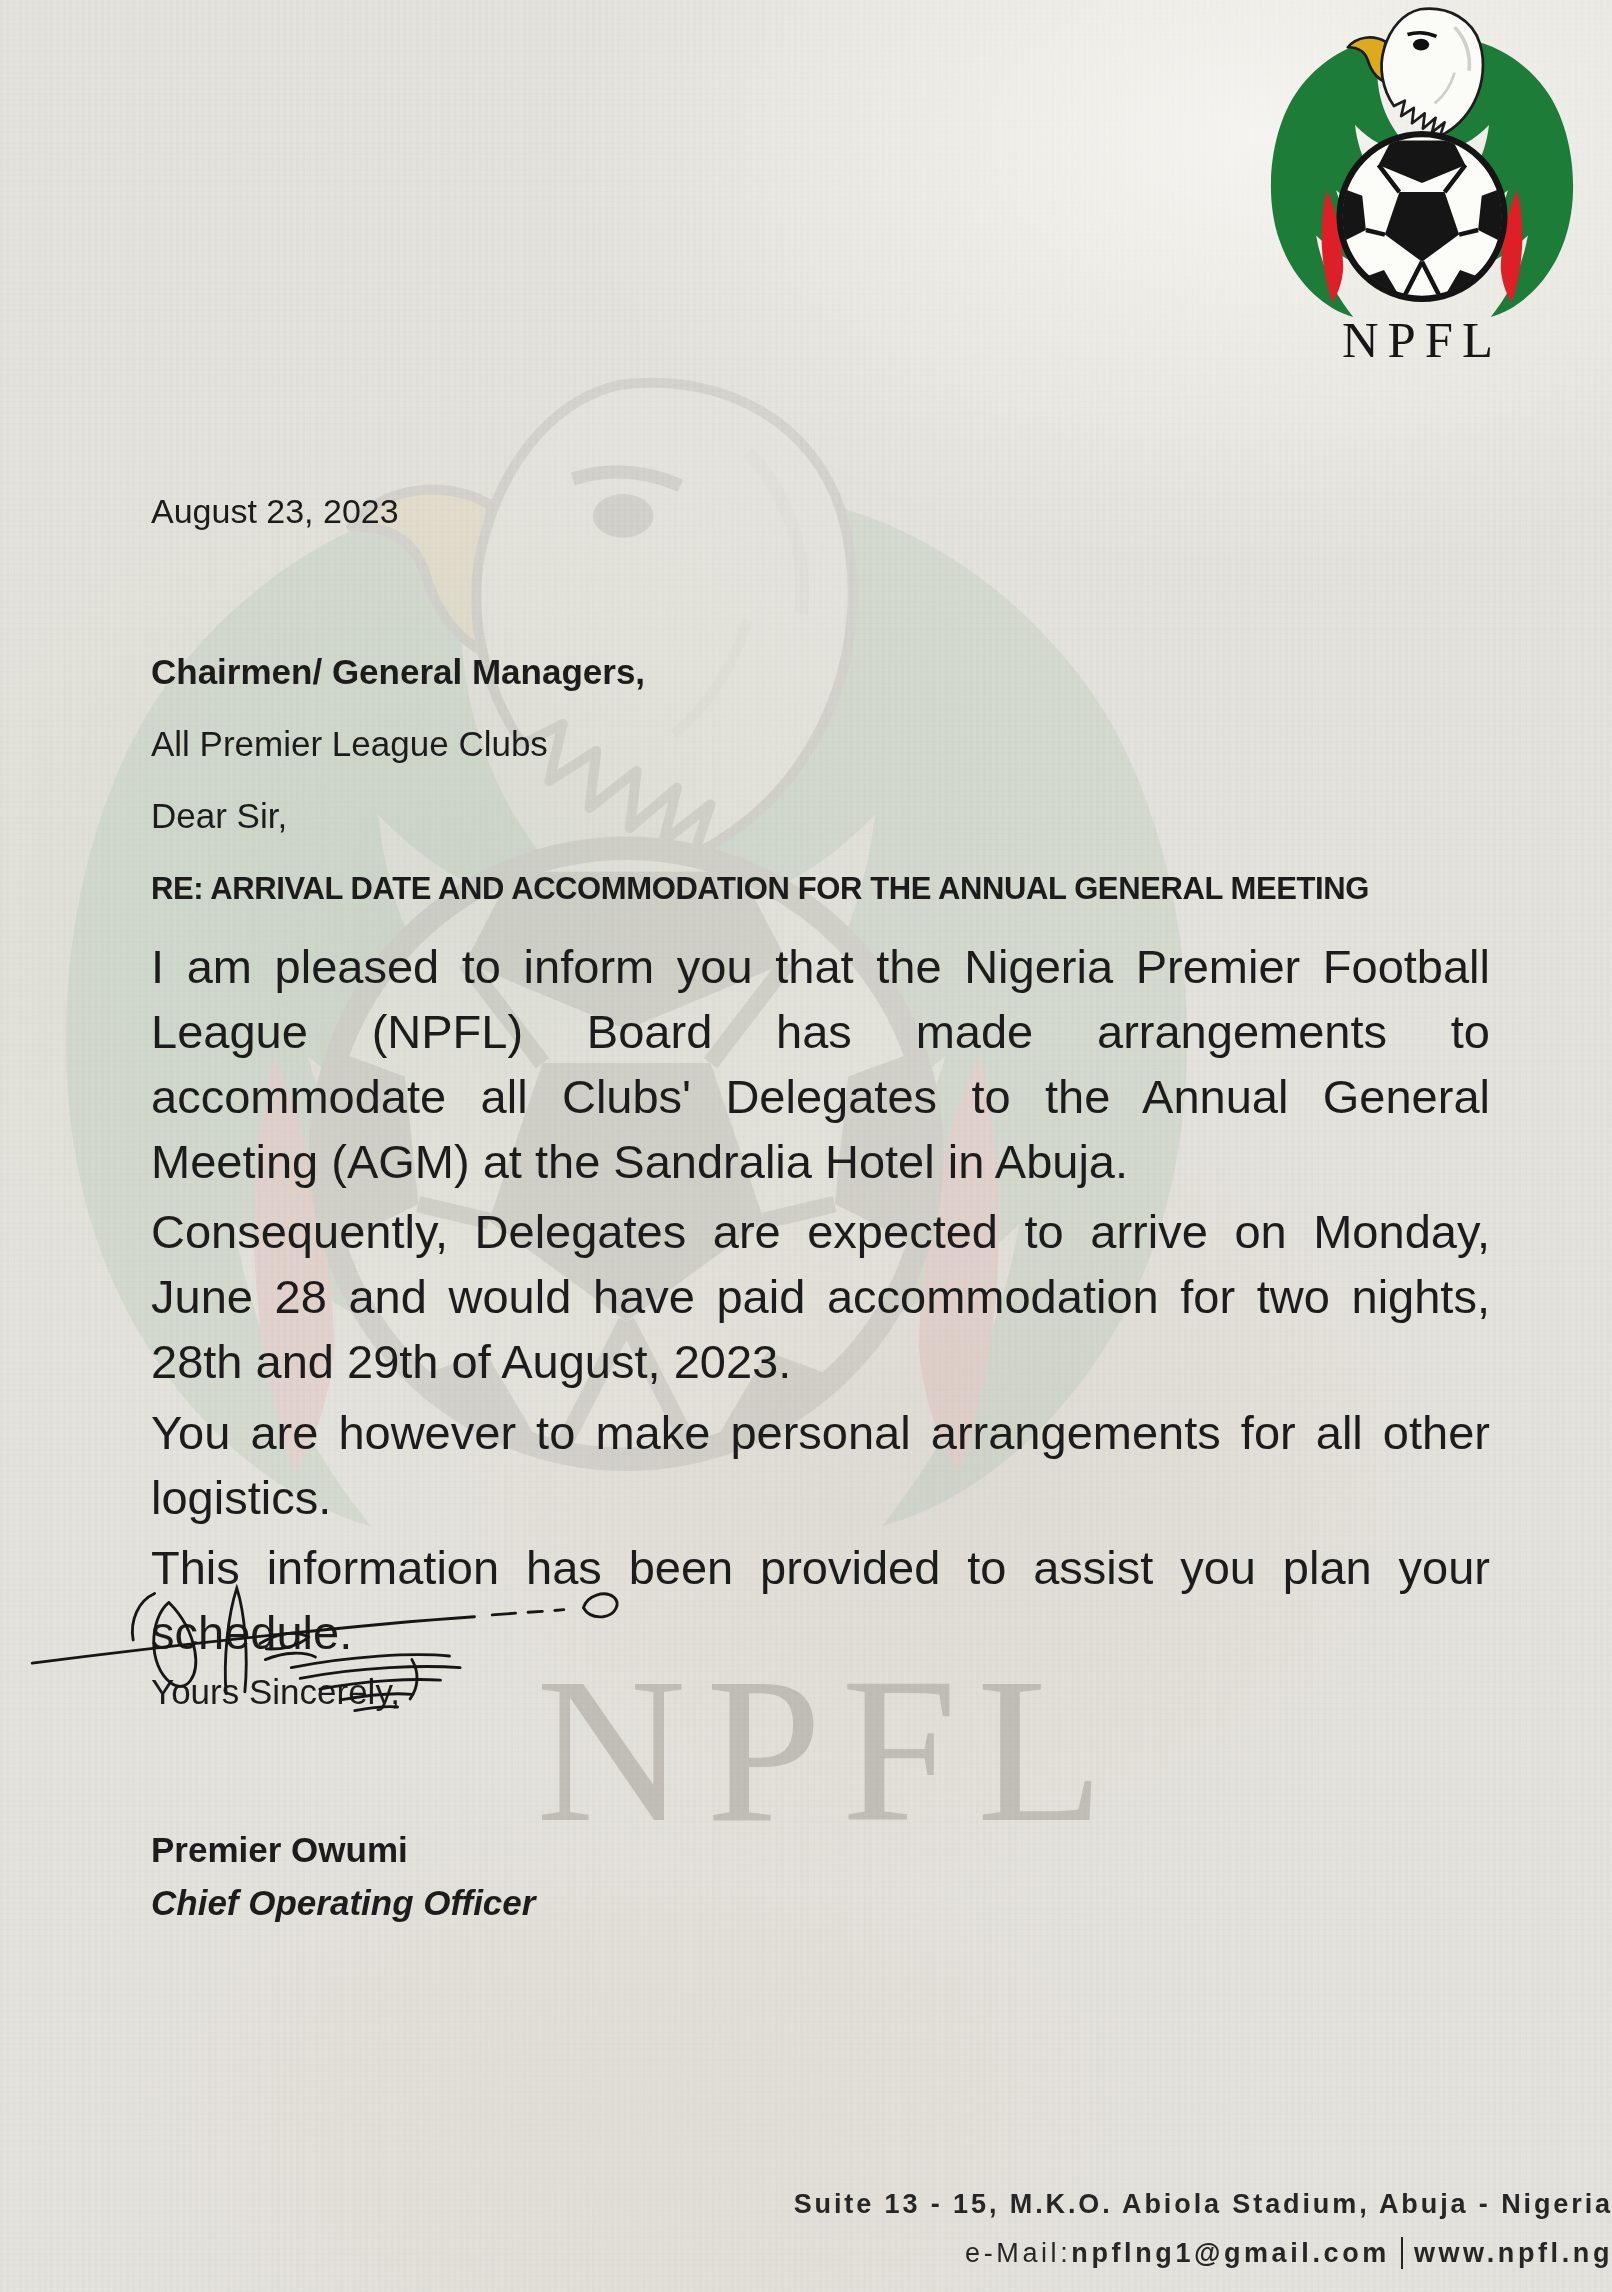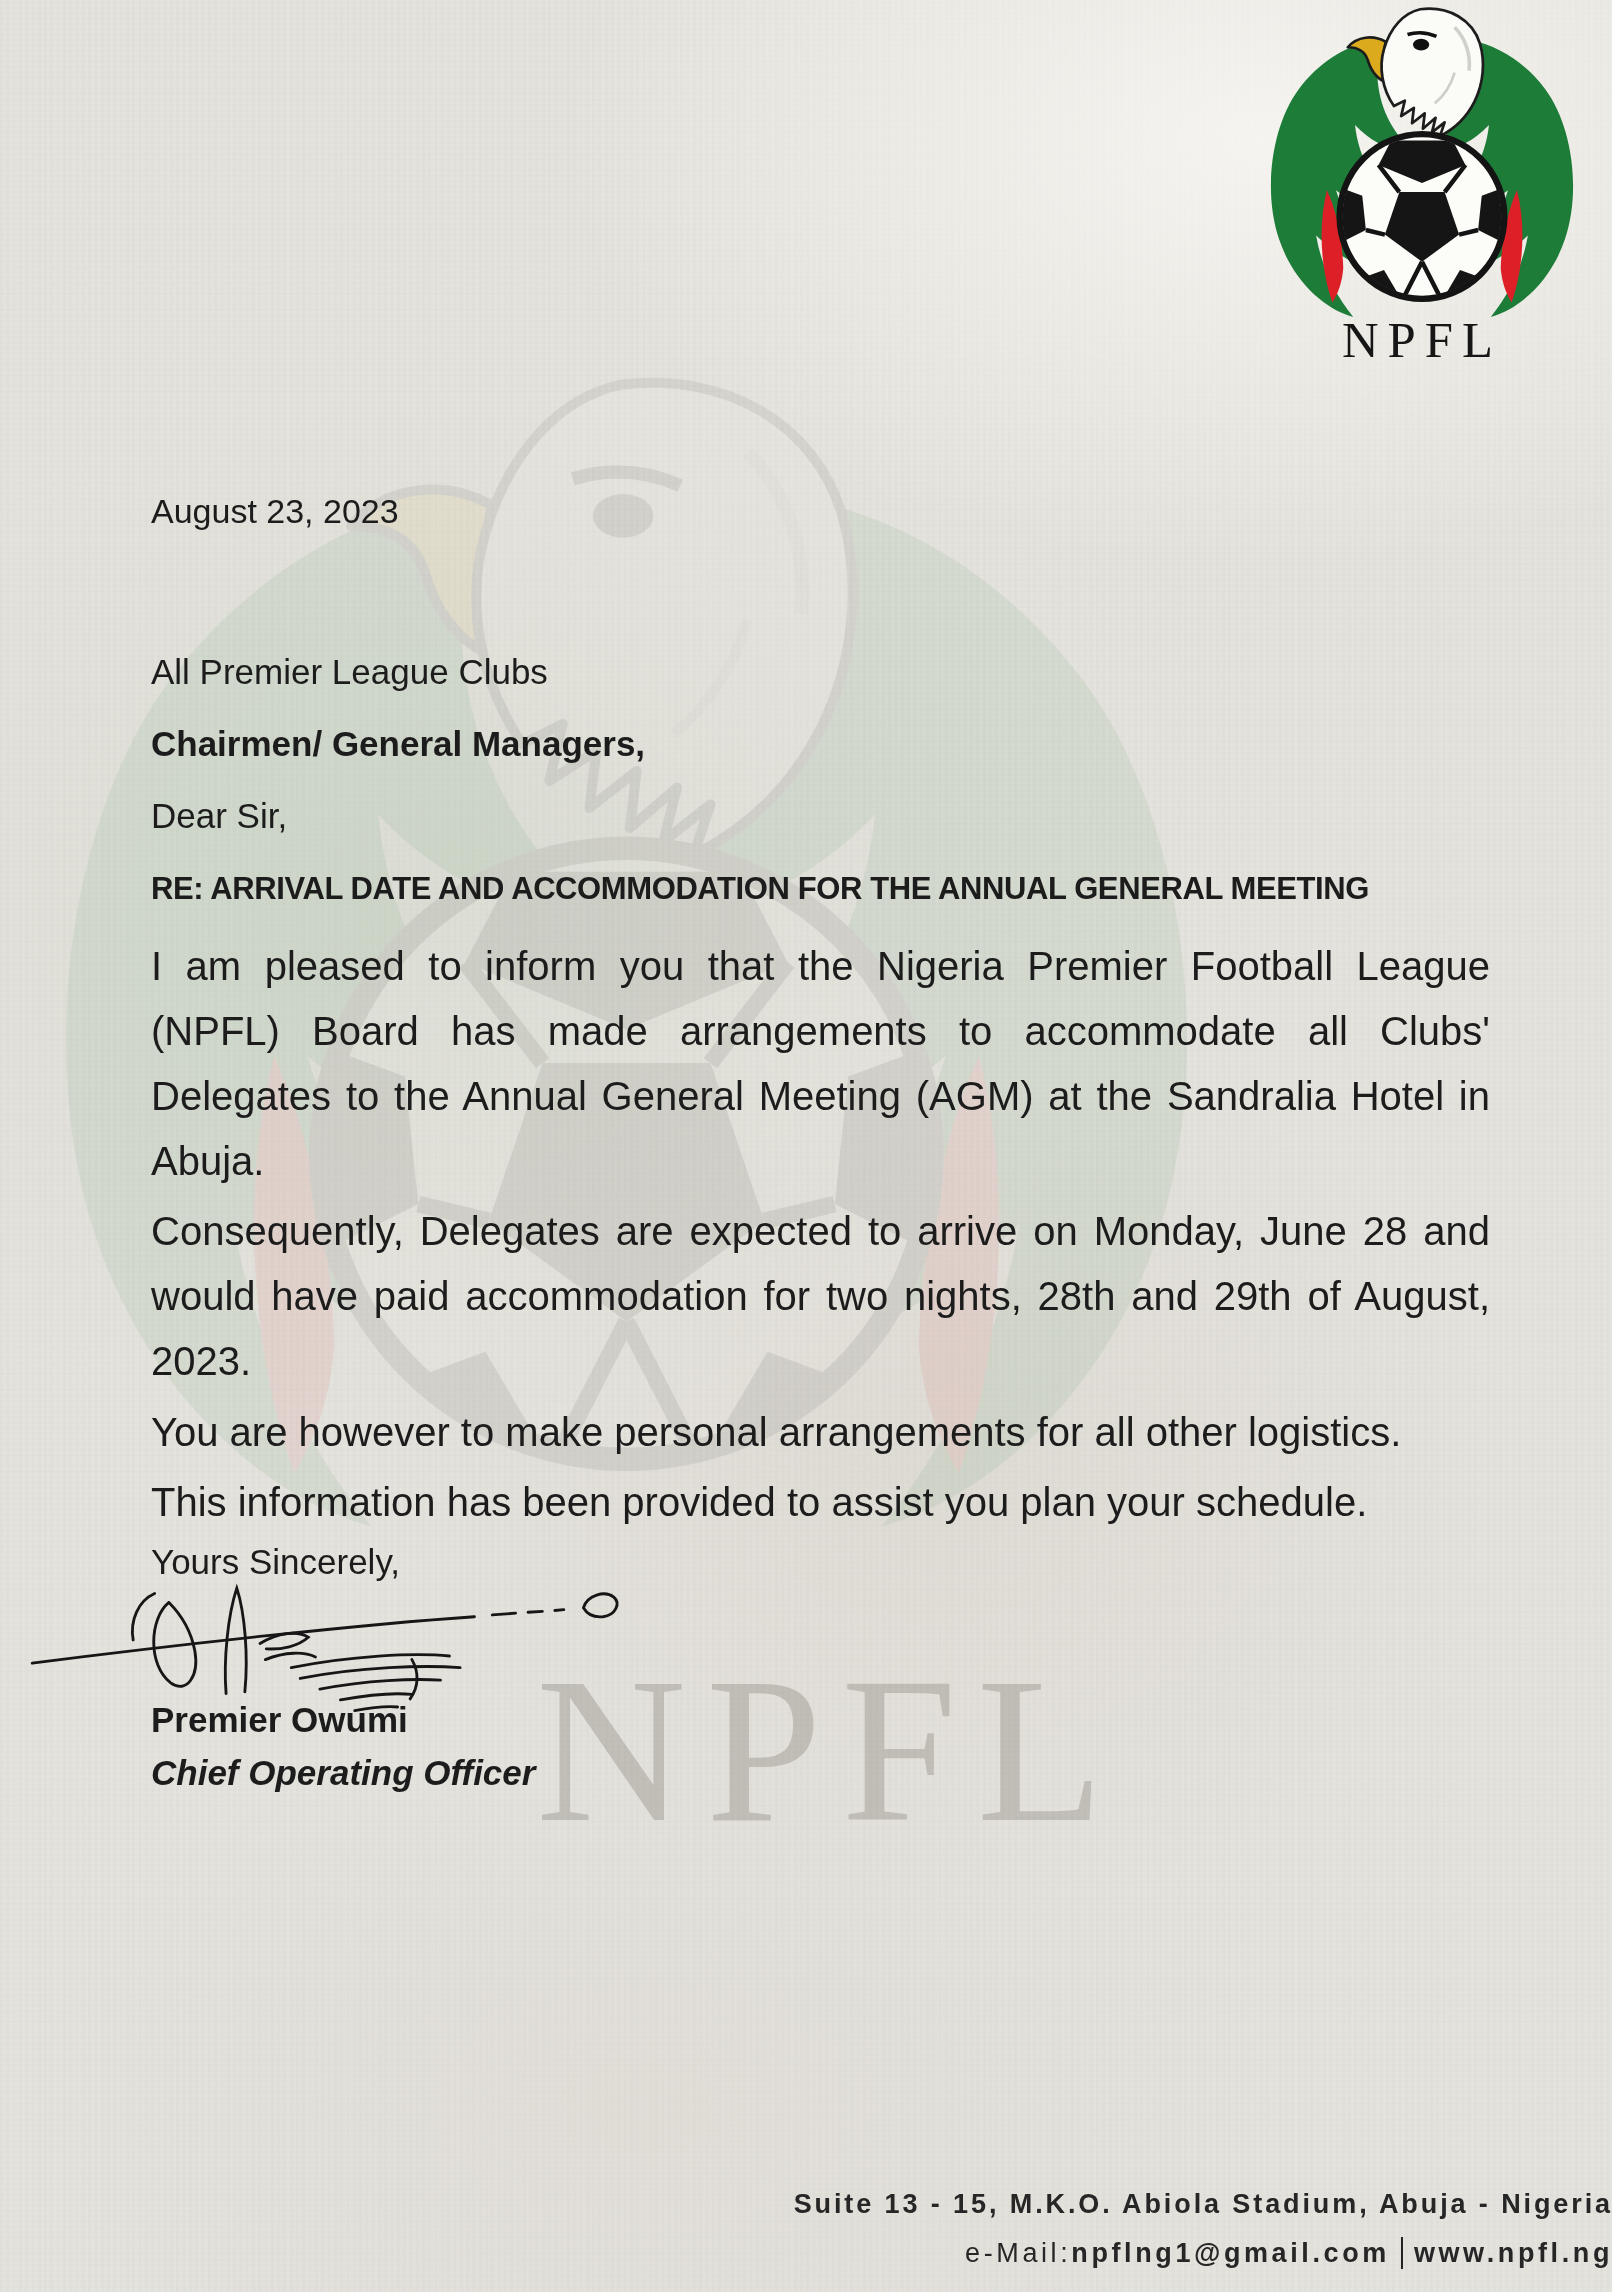--- a/index.html
+++ b/index.html
@@ -29,21 +29,21 @@
     position:absolute;left:536px;top:1646px;
     font-family:"Liberation Serif",serif;font-size:208px;line-height:1;letter-spacing:19.7px;
     color:#6e6960;opacity:.28;pointer-events:none;
   }
   
   .content{position:absolute;left:139px;width:1339px;top:491px;margin-left:12px;}
   .date{font-size:34px;line-height:41px;margin:0 0 118px 0;}
   .line{font-size:35px;line-height:43px;margin:0 0 29px 0;}
   .bold{font-weight:bold;}
   .subject{font-size:31px;line-height:45px;letter-spacing:-0.4px;font-weight:bold;margin:0 0 23px 0;}
-  .para{font-size:40px;line-height:65px;text-align:justify;margin:0 0 5.4px 0;}
+  .para{font-size:47px;line-height:65px;text-align:justify;margin:0 0 5.4px 0;}
   .closing{font-size:35px;line-height:41px;margin:0;}
   .sig-name{font-size:35px;line-height:43px;font-weight:bold;margin:116px 0 0 0;}
   .sig-title{font-size:35px;line-height:43px;font-weight:bold;font-style:italic;margin:10.7px 0 0 0;}
   .signature{position:absolute;left:27px;top:1581px;width:609px;height:134px;}
   .signature path{stroke:#161616;stroke-width:3.2;fill:none;stroke-linecap:round;}
   
   .footer{position:absolute;left:0;right:0;top:2187px;text-align:right;color:#262626;}
   .footer-line1{font-size:27px;font-weight:bold;letter-spacing:2.9px;line-height:34px;}
   .footer-line2{font-size:27px;letter-spacing:3.6px;line-height:36px;margin-top:14px;}
   .footer-line2 .b{font-weight:bold;}
@@ -103,22 +103,22 @@
     <use href="#npfl-graphics" xlink:href="#npfl-graphics"></use>
   </svg>
   <div class="wm-text">NPFL</div>
 
   <svg class="letterhead-logo" viewBox="0 0 400 400">
     <use href="#npfl-full" xlink:href="#npfl-full"></use>
   </svg>
 
   <div class="content">
     <p class="date">August 23, 2023</p>
+    <p class="line bold">Chairmen/ General Managers,</p>
     <p class="line">All Premier League Clubs</p>
-    <p class="line bold">Chairmen/ General Managers,</p>
     <p class="line">Dear Sir,</p>
     <p class="subject">RE: ARRIVAL DATE AND ACCOMMODATION FOR THE ANNUAL GENERAL MEETING</p>
     <p class="para">I am pleased to inform you that the Nigeria Premier Football League (NPFL) Board has made arrangements to accommodate all Clubs' Delegates to the Annual General Meeting (AGM) at the Sandralia Hotel in Abuja.</p>
     <p class="para">Consequently, Delegates are expected to arrive on Monday, June 28 and would have paid accommodation for two nights, 28th and 29th of August, 2023.</p>
     <p class="para">You are however to make personal arrangements for all other logistics.</p>
     <p class="para">This information has been provided to assist you plan your schedule.</p>
     <p class="closing">Yours Sincerely,</p>
     <p class="sig-name">Premier Owumi</p>
     <p class="sig-title">Chief Operating Officer</p>
   </div>

